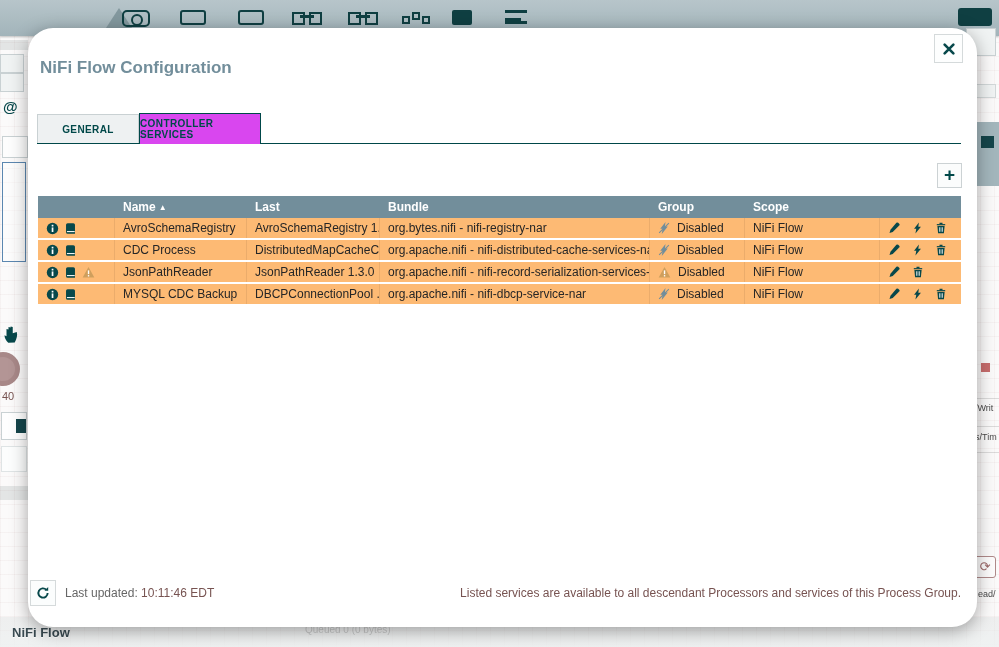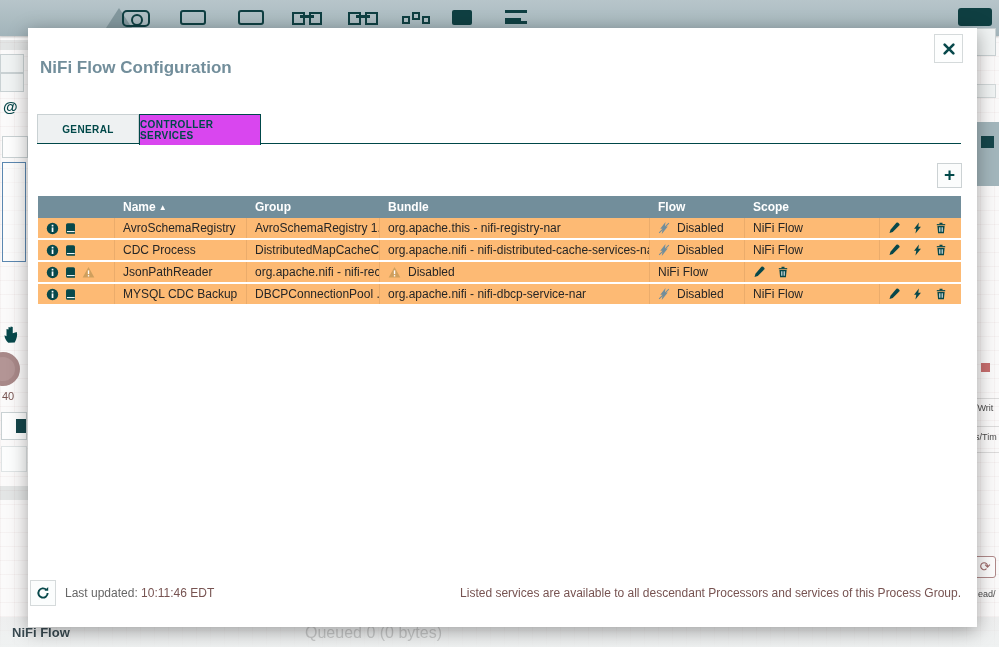--- a/index.html
+++ b/index.html
@@ -49,41 +49,41 @@
   .lightbox { background:#f0f3f3; border:1px solid #c9d1d3; }
   .at-icon { color:#07484b; font-weight:bold; font-size:15px; }
   .viewport-rect { border:1px solid #5b87b0; background:rgba(255,255,255,.4); }
   .mauve-circle { width:34px; height:34px; border-radius:50%; background:#b39595;
     border:5px solid #a88888; }
   .count-text { color:#775351; font-size:11px; }
   .darkglyph { background:#15454a; }
   .redsq { background:#c76d6d; }
   .maroon-bracket { width:6px; height:18px; border:2px solid #a06262; border-left:none; }
   .tiny-text { font-size:9px; color:#4a4a4a; white-space:nowrap; }
-  .faint-text { color:rgba(60,60,60,.22); font-size:16px; white-space:nowrap; }
+  .faint-text { color:rgba(60,60,60,.22); font-size:10px; white-space:nowrap; }
   .statline { height:1px; background:rgba(0,0,0,.12); }
   .refresh-frag { width:22px; height:22px; border:1px solid #b08a8a; border-radius:3px;
     color:#9e6b6b; font-size:13px; text-align:center; line-height:20px; background:#fdfcfc; }
 
   .bottom-bar { position:absolute; left:0; top:617px; width:999px; height:30px;
     background:linear-gradient(rgba(200,205,206,.25), rgba(238,241,241,.9)); }
   .breadcrumb { position:absolute; left:12px; top:8px; font-size:13px; font-weight:bold;
     color:#3a4b52; text-shadow:0 1px 0 rgba(255,255,255,.8); }
 
   
   .dialog { position:absolute; left:28px; top:28px; width:949px; height:599px;
-    background:#fff; box-shadow:0 4px 18px rgba(0,0,0,.35); }
+    background:#fff; box-shadow:0 4px 18px rgba(0,0,0,.35);border-radius:25px; }
   .close-btn { position:absolute; top:6px; right:14px; width:29px; height:29px;
     border:1px solid #d5dadb; background:#fdfefe; display:flex; align-items:center;
     justify-content:center; cursor:pointer; }
   .dlg-title { position:absolute; left:12px; top:30px; font-size:17px; font-weight:bold;
     color:#728E9B; }
 
   .tabs { position:absolute; left:9px; top:86px; right:16px; display:flex;
-    border-bottom:1px solid #004849; height:30px; }
+    align-items:flex-end; border-bottom:1px solid #004849; height:30px; }
   .tab { height:29px; display:flex; align-items:center; justify-content:center;
     font-size:10px; font-weight:bold; letter-spacing:.4px; color:#004849; cursor:pointer; }
   .tab.inactive { width:102px; background:#eef1f2; border:1px solid #c9d1d3;
     border-bottom:none; }
   .tab.active { width:120px; background:#d946ef; border:1px solid #004849; border-bottom:none;
     height:30px; margin-bottom:-1px; position:relative; z-index:2;
     box-sizing:content-box; padding-bottom:0; }
 
   .add-btn { position:absolute; top:135px; right:15px; width:25px; height:25px;
     border:1px solid #ccd2d4; background:#fbfcfc; color:#004849; font-size:19px;
@@ -188,23 +188,23 @@
     <div class="tab inactive">GENERAL</div>
     <div class="tab active">CONTROLLER SERVICES</div>
   </div>
 
   <div class="add-btn">+</div>
 
   <div class="svc-table">
     <div class="tbl-row tbl-head">
       <div class="cell"></div>
       <div class="cell sorted"><span>Name</span><span class="sort-arrow">▲</span></div>
+      <div class="cell">Last</div>
+      <div class="cell">Bundle</div>
       <div class="cell">Group</div>
-      <div class="cell">Bundle</div>
-      <div class="cell">Flow</div>
       <div class="cell">Scope</div>
       <div class="cell"></div>
     </div>
     <div id="rows-container">
     <div class="tbl-row data-row">
       <div class="cell cell-icons">
             <span class="icon">
               <svg width="13" height="13" viewBox="0 0 16 16">
                 <circle cx="8" cy="8" r="7" fill="#07484b"></circle>
                 <rect x="7" y="3.4" width="2.1" height="2.1" fill="#fff"></rect>
@@ -213,21 +213,21 @@
             </span>
             <span class="icon">
               <svg width="13" height="13" viewBox="0 0 16 16">
                 <path d="M4.5 1.5 h7 a2 2 0 0 1 2 2 v11 h-9 a2 2 0 0 1 -2 -2 v-9 a2 2 0 0 1 2 -2 z" fill="#07484b"></path>
                 <path d="M3.6 11.8 h9.6" stroke="#fff" stroke-width="1.3"></path>
               </svg>
             </span>
           </div>
       <div class="cell cell-name">AvroSchemaRegistry</div>
       <div class="cell cell-type">AvroSchemaRegistry 1....</div>
-      <div class="cell cell-bundle">org.apache.this - nifi-registry-nar</div>
+      <div class="cell cell-bundle">org.bytes.nifi - nifi-registry-nar</div>
       <div class="cell cell-state">
             <span class="icon">
               <svg width="12" height="12" viewBox="0 0 16 16">
                 <path d="M10 0 L3 9 h3.2 L5 16 L13 6 H9.2 Z" fill="#728E9B"></path>
                 <path d="M1.5 14.5 L14.5 1.5" stroke="#728E9B" stroke-width="1.5"></path>
               </svg>
             </span>
             <span class="state-label">Disabled</span>
           </div>
       <div class="cell cell-scope">NiFi Flow</div>
@@ -321,20 +321,21 @@
             </span>
             <span class="icon">
               <svg width="13" height="13" viewBox="0 0 16 16">
                 <path d="M8 1.2 L15.2 14.2 H.8 Z" fill="#CF9F5D"></path>
                 <rect x="7.2" y="5.4" width="1.7" height="4.6" fill="#fff"></rect>
                 <rect x="7.2" y="11.2" width="1.7" height="1.7" fill="#fff"></rect>
               </svg>
             </span>
           </div>
       <div class="cell cell-name">JsonPathReader</div>
+      <div class="cell cell-type">JsonPathReader 1.3.0</div>
       <div class="cell cell-bundle">org.apache.nifi - nifi-record-serialization-services-nar</div>
       <div class="cell cell-state">
             <span class="icon">
               <svg width="13" height="13" viewBox="0 0 16 16">
                 <path d="M8 1.2 L15.2 14.2 H.8 Z" fill="#CF9F5D"></path>
                 <rect x="7.2" y="5.4" width="1.7" height="4.6" fill="#fff"></rect>
                 <rect x="7.2" y="11.2" width="1.7" height="1.7" fill="#fff"></rect>
               </svg>
             </span>
             <span class="state-label">Disabled</span>

